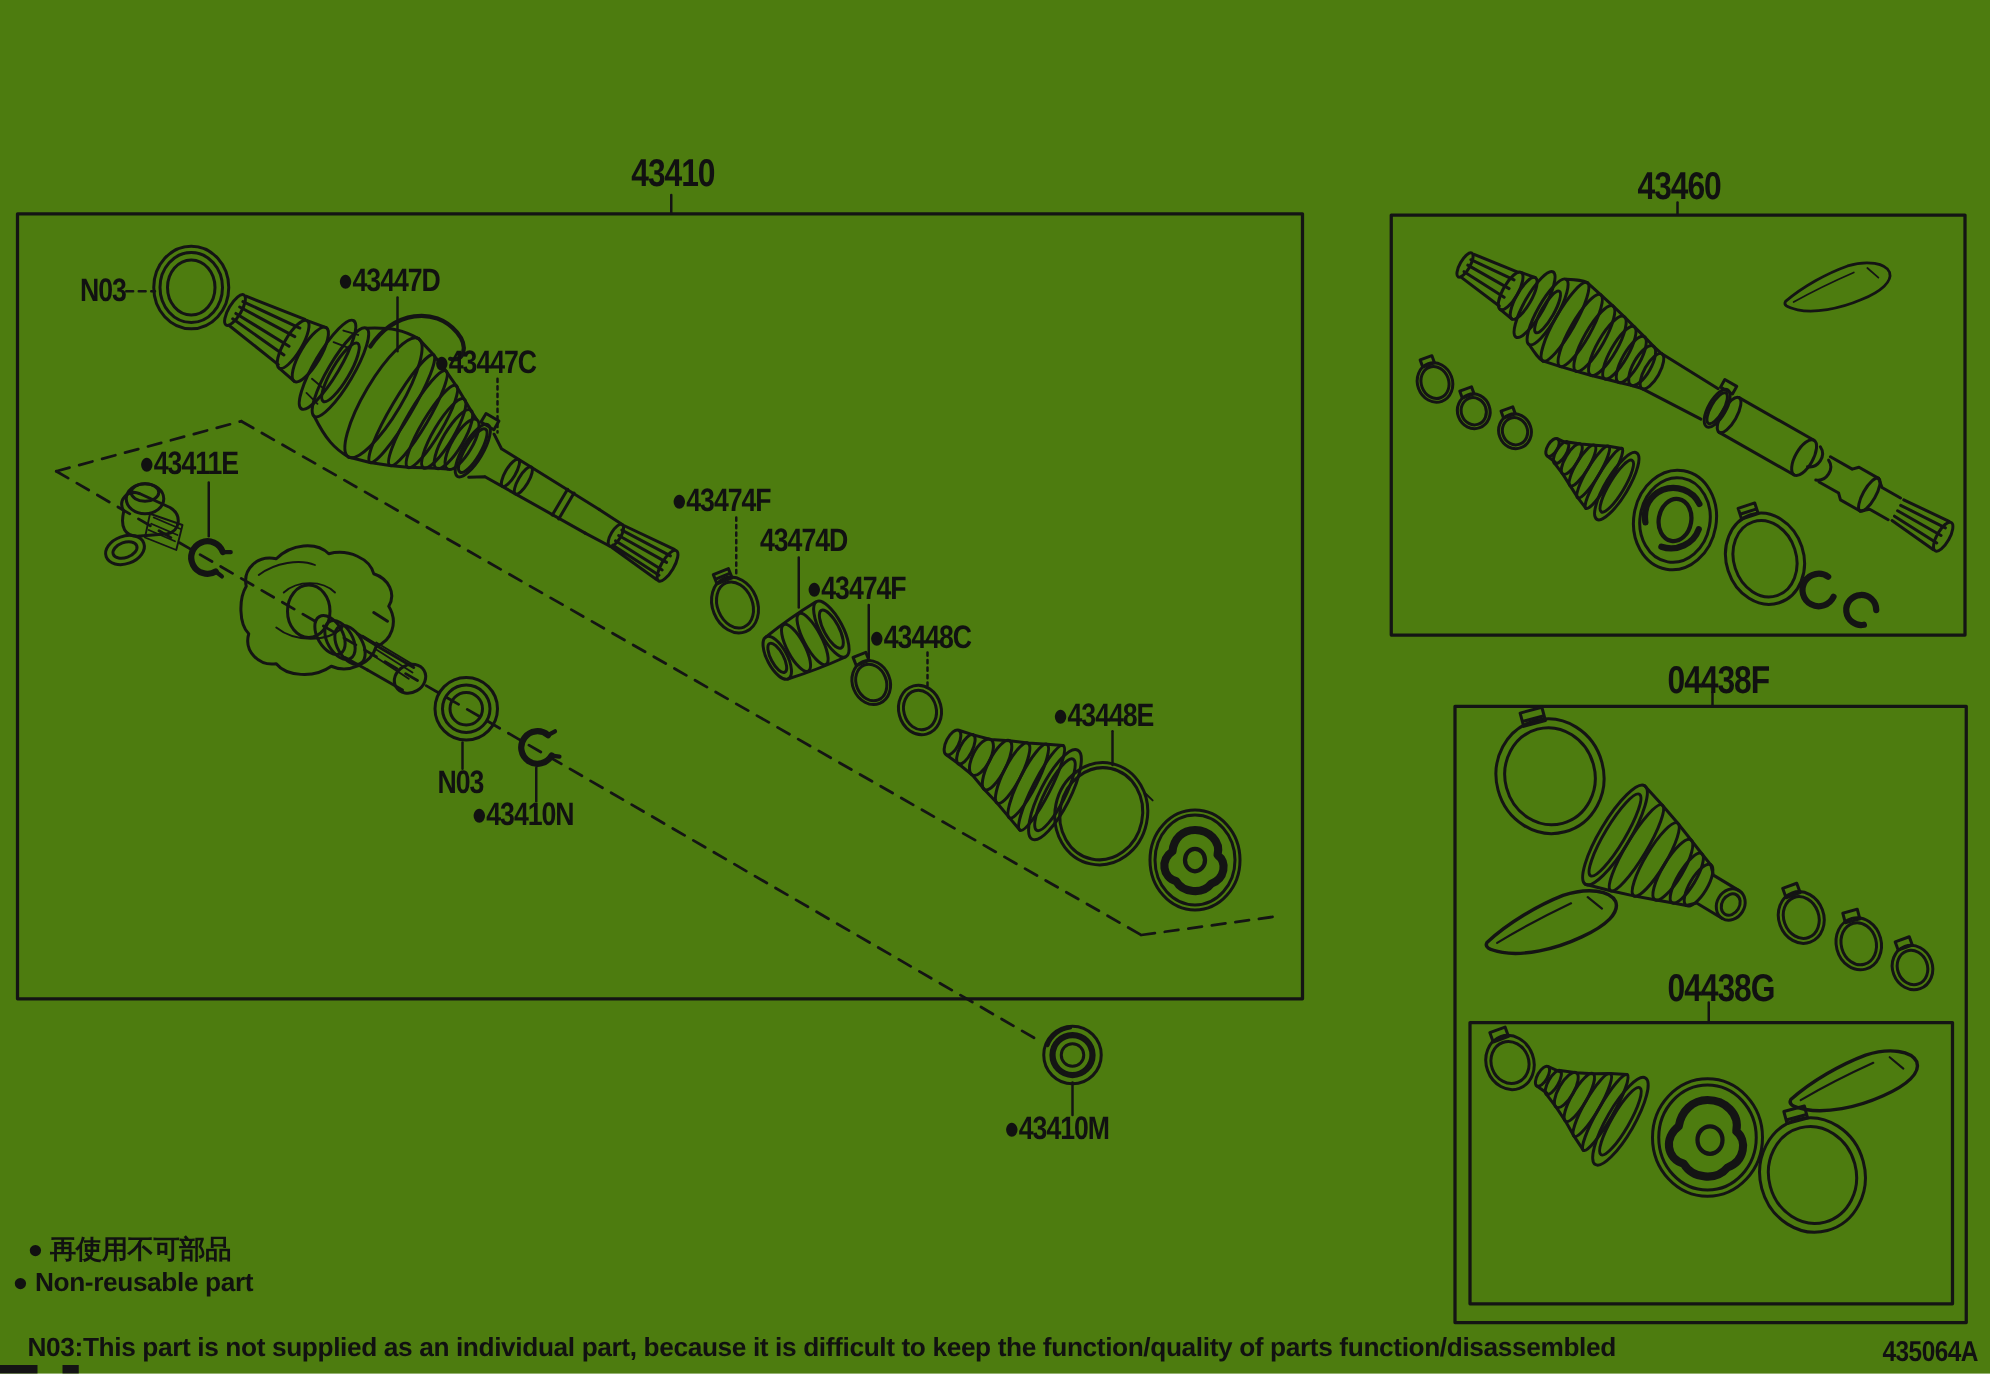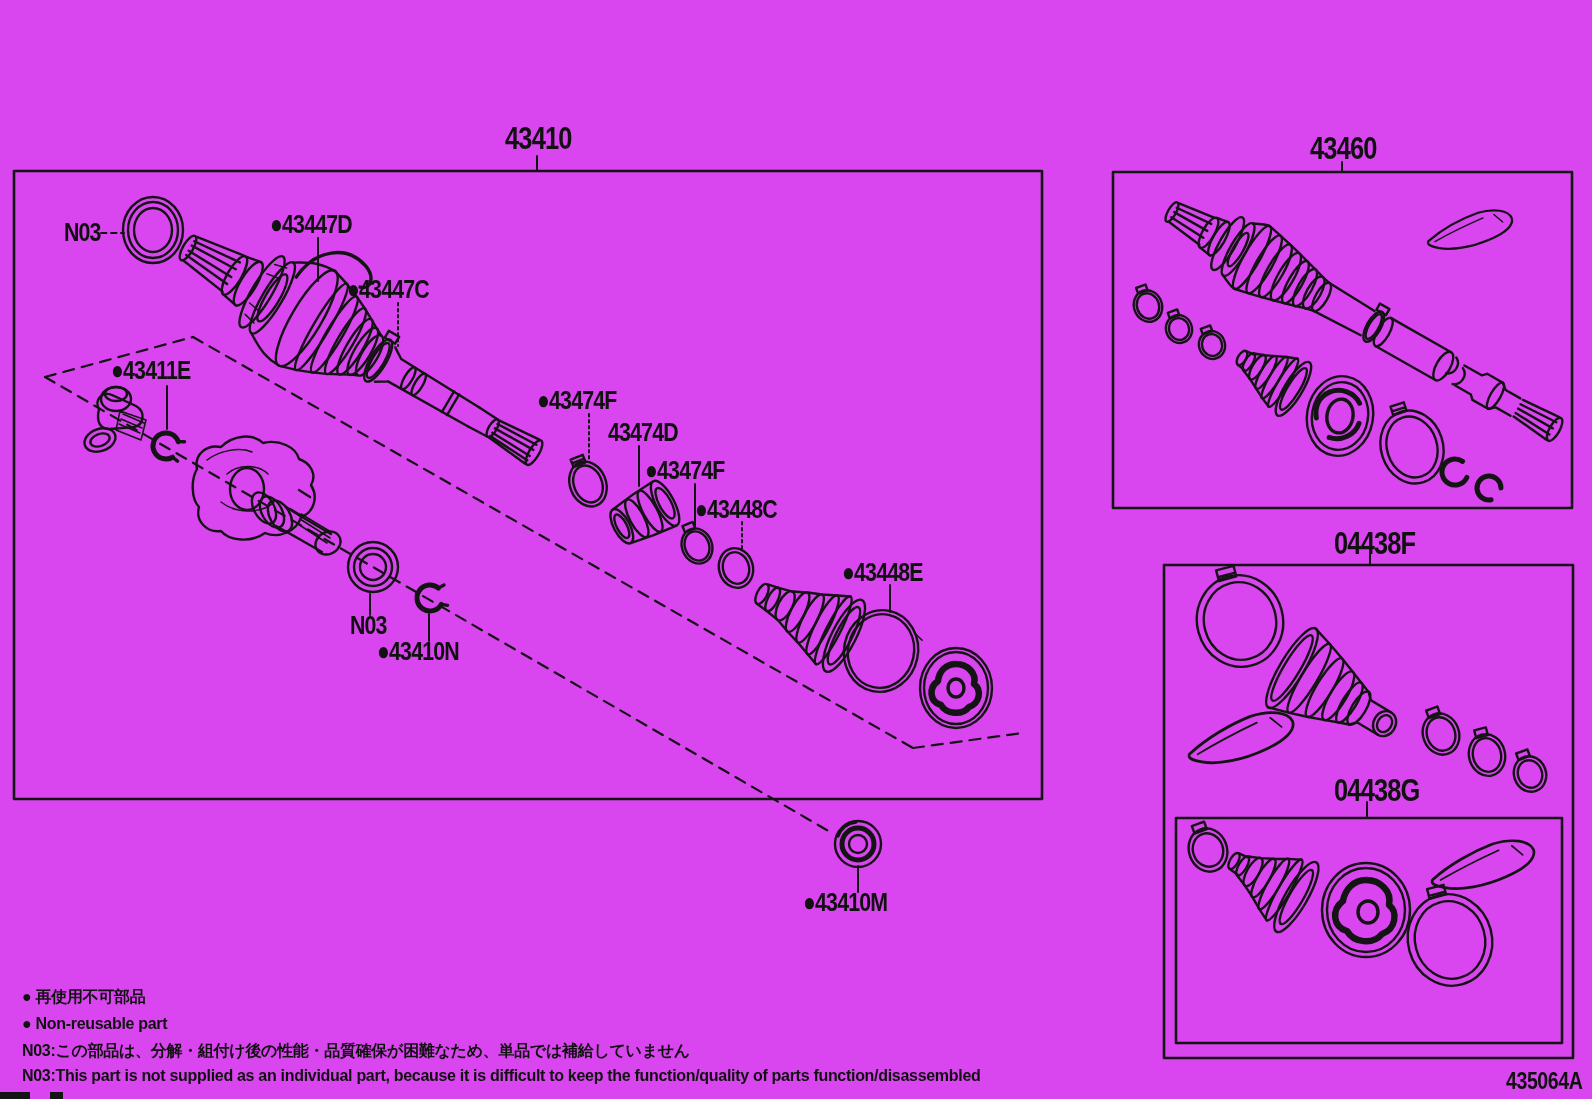--- a/index.html
+++ b/index.html
@@ -1,36 +1,36 @@
 <!DOCTYPE html>
 <html><head>
 <meta charset="utf-8">
 <style>
   html,body{margin:0;padding:0;background:#fff}
-  #canvas{position:relative;width:1592px;height:1099px;background:#d946ef;
+  #canvas{position:relative;width:1592px;height:1099px;background:#4d7c0f;
           font-family:"Liberation Sans",sans-serif;overflow:hidden;color:#111}
   #art{position:absolute;left:0;top:0}
   #art *{fill:none;stroke:#141414;stroke-width:2.4;stroke-linecap:round;stroke-linejoin:round}
   #art .box{stroke-width:2.6}
   #art .sw1{stroke-width:1.5}
   #art .sw3{stroke-width:3.4}
   #art .sw5{stroke-width:5}
   #art .sw6{stroke-width:6.5}
   #art .dash{stroke-dasharray:11 8;stroke-width:2.2}
   #art .dot{stroke-dasharray:2.5 3.5;stroke-width:2}
   #art .dashS{stroke-dasharray:5.5 4.5;stroke-width:2}
   #art .lead{stroke-width:2}
   #art .fill{fill:#141414;stroke:none}
   .plabel{position:absolute;font-weight:bold;font-size:26px;line-height:1;
           letter-spacing:-1px;white-space:nowrap;transform:scaleX(.82);
           transform-origin:0 0;color:#111}
   .btitle{position:absolute;font-weight:bold;font-size:31px;line-height:1;
           letter-spacing:-1px;white-space:nowrap;transform:scaleX(.82);
           transform-origin:0 0;color:#111}
-  .legend{position:absolute;font-weight:600;font-size:16px;line-height:1;
+  .legend{position:absolute;font-weight:600;font-size:21px;line-height:1;
           letter-spacing:-.3px;white-space:nowrap;color:#111}
   .fcode{position:absolute;font-weight:bold;font-size:23px;line-height:1;
          letter-spacing:-.5px;white-space:nowrap;transform:scaleX(.85);
          transform-origin:0 0;color:#111}
 </style>
 </head>
 <body>
 
 <div id="canvas">
 
@@ -395,19 +395,18 @@
 <div class="plabel" style="left:537px;top:387px">●43474F</div>
 <div class="plabel" style="left:608px;top:419px">43474D</div>
 <div class="plabel" style="left:645px;top:457px">●43474F</div>
 <div class="plabel" style="left:695px;top:496px">●43448C</div>
 <div class="plabel" style="left:842px;top:559px">●43448E</div>
 <div class="plabel" style="left:350px;top:612px">N03</div>
 <div class="plabel" style="left:377px;top:638px">●43410N</div>
 <div class="plabel" style="left:803px;top:889px">●43410M</div>
 
 <div class="legend" style="left:22px;top:989px">● 再使用不可部品</div>
-<div class="legend" style="left:22px;top:1016px">● Non-reusable part</div>
-<div class="legend" style="left:22px;top:1043px">N03:この部品は、分解・組付け後の性能・品質確保が困難なため、単品では補給していません</div>
+<div class="legend" style="left:10px;top:1016px">● Non-reusable part</div>
 <div class="legend" style="left:22px;top:1068px">N03:This part is not supplied as an individual part, because it is difficult to keep the function/quality of parts function/disassembled</div>
 
 <div class="fcode" style="left:1506px;top:1070px">435064A</div>
 
 </div>
 
 </body></html>

